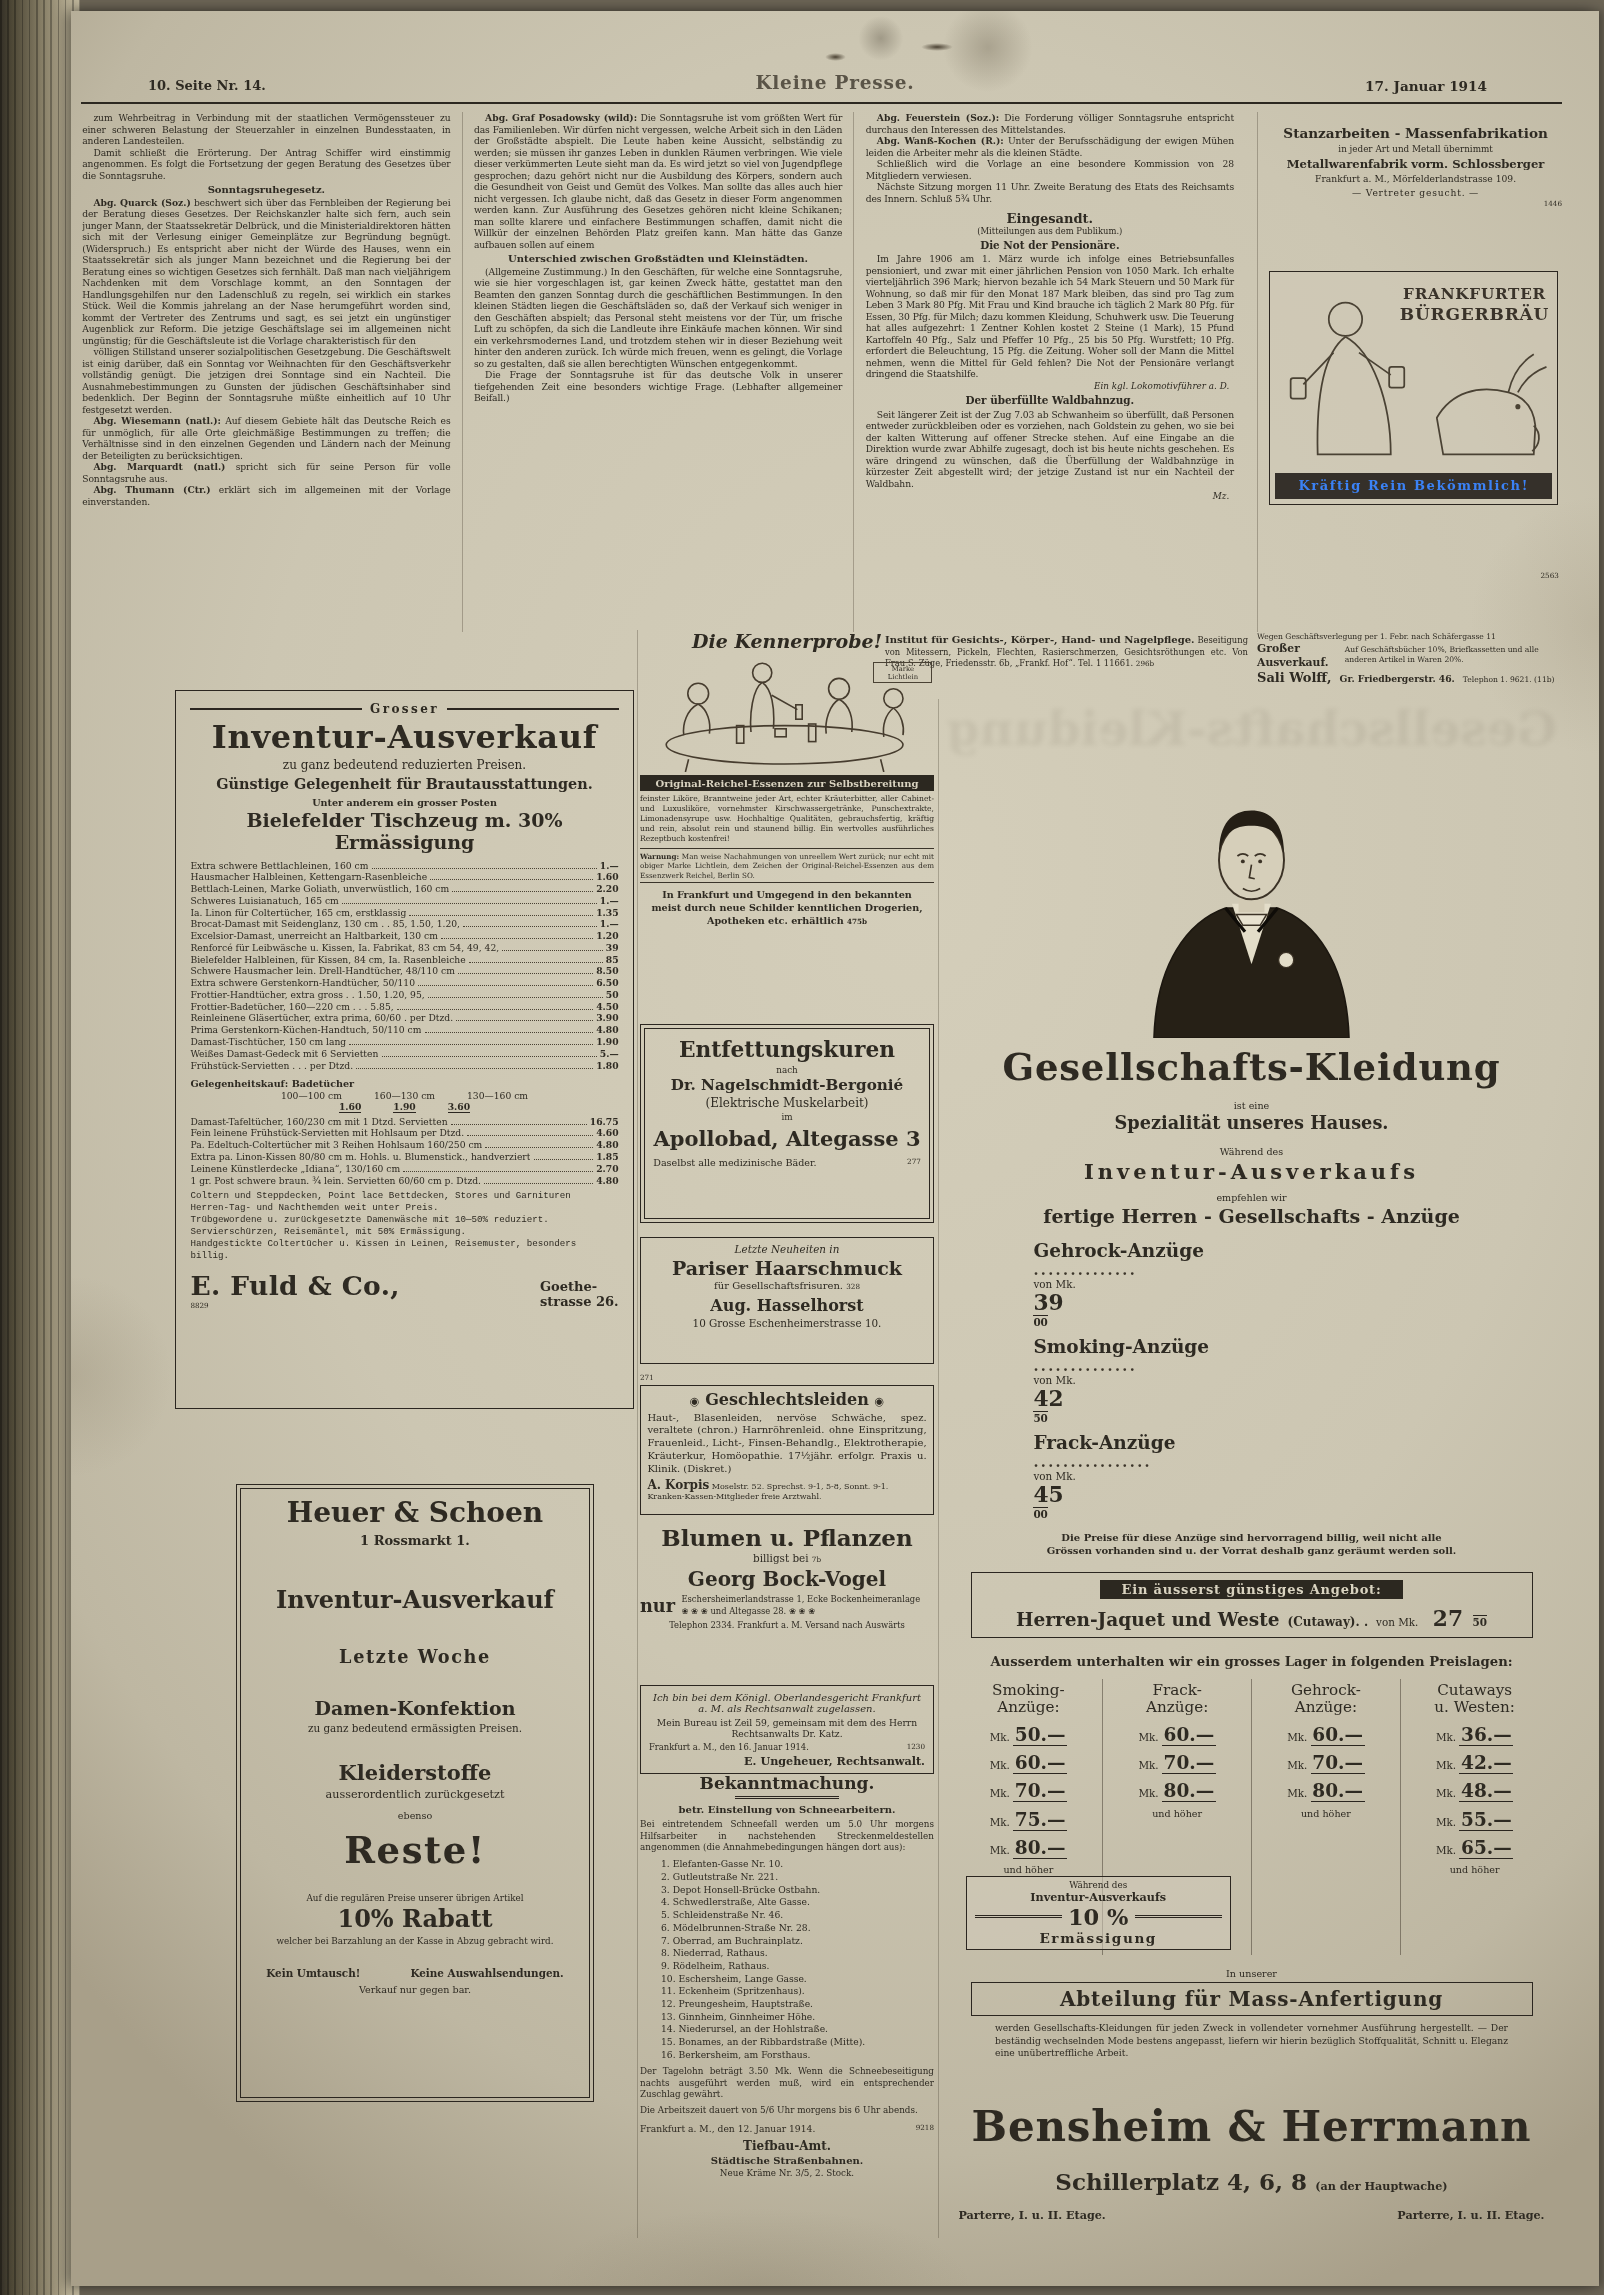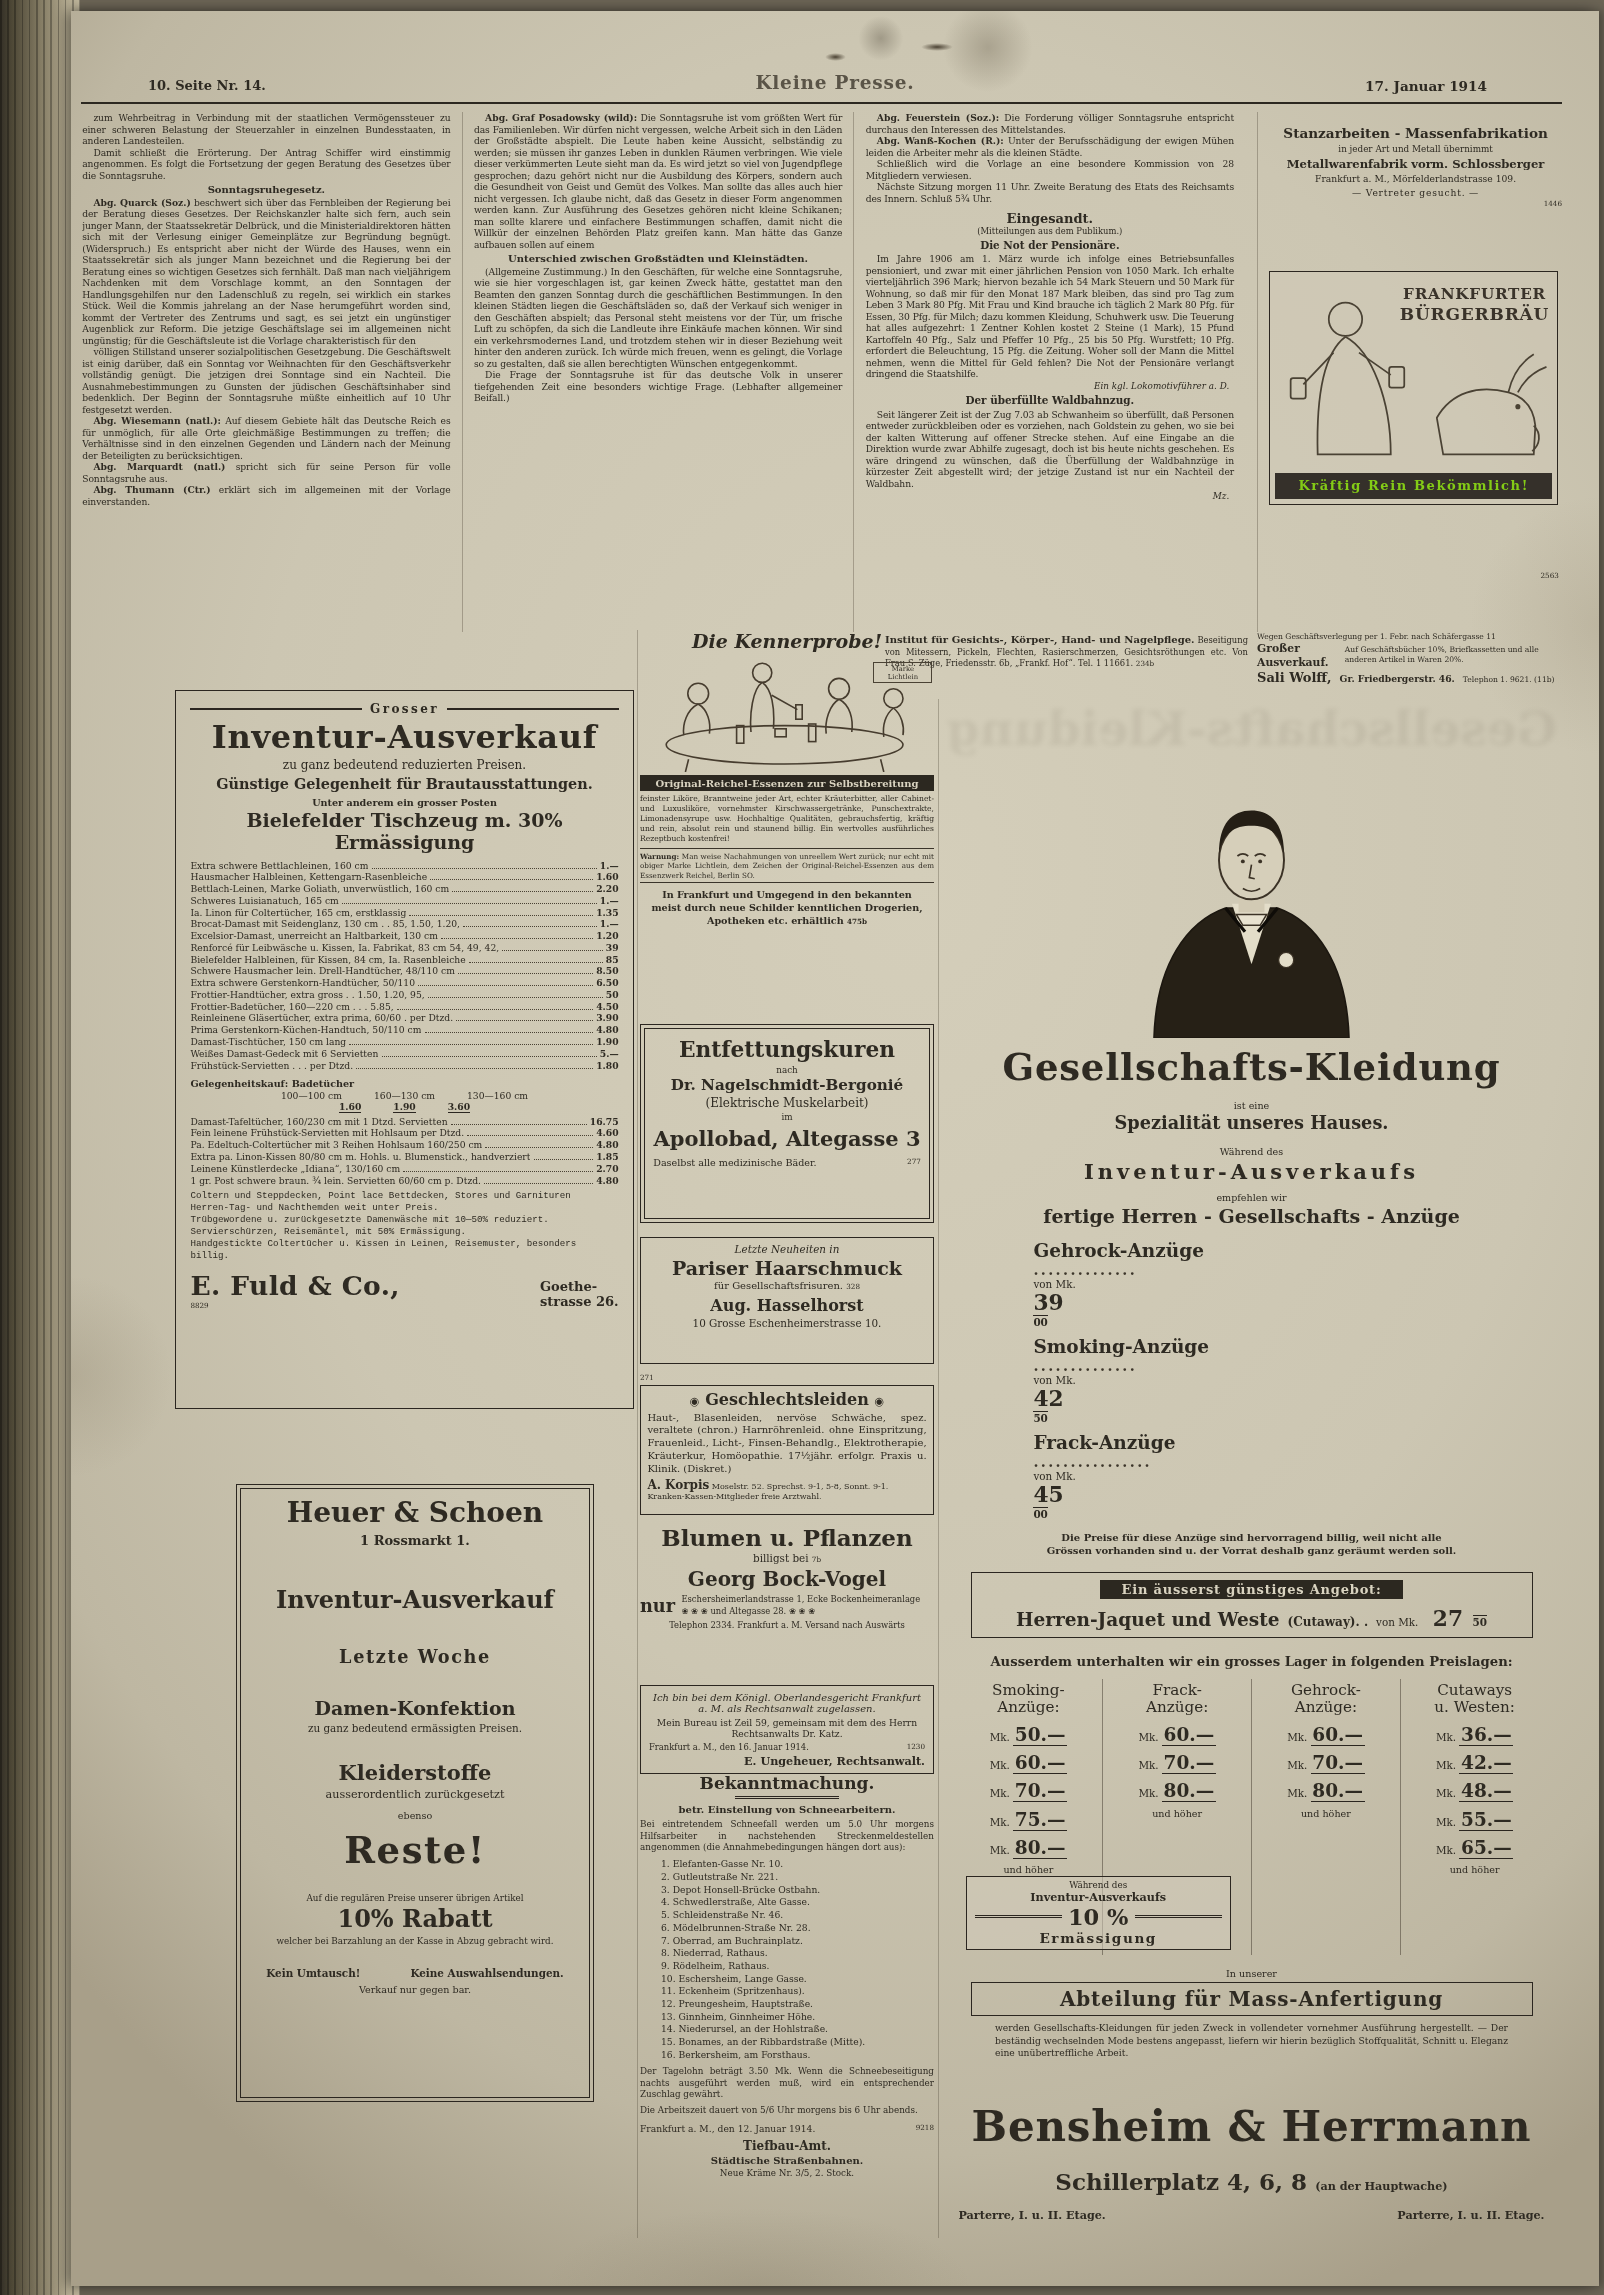--- a/index.html
+++ b/index.html
@@ -41,21 +41,21 @@
 .col4{left:1186px;top:101px;width:305px;height:520px;border-left:0.8px solid rgba(58,50,38,.3);padding-left:11.2px;}
 .stz1{font-size:13.6px;font-weight:bold;text-align:center;margin-top:13px;}
 .stz2{font-size:8.8px;text-align:center;margin-top:2.4px;}
 .stz3{font-size:11.6px;font-weight:bold;text-align:center;margin-top:3.2px;}
 .stz4{font-size:9.2px;text-align:center;margin-top:2.4px;}
 .stz5{font-size:9.2px;text-align:center;margin-top:2.4px;letter-spacing:0.8px;}
 .stznum{font-size:7.2px;text-align:right;margin-top:1.6px;}
 .bbox{margin-top:63px;width:289px;height:234px;border:1.6px solid #2b2620;position:relative;background:rgba(210,203,186,.4);}
 .bb-t1{position:absolute;right:11.2px;top:13px;font-size:15.2px;font-weight:bold;letter-spacing:0.8px;color:#3a332a;}
 .bb-t2{position:absolute;right:8px;top:32px;font-size:17px;font-weight:bold;letter-spacing:0.8px;color:#3a332a;}
-.bb-slogan{position:absolute;left:4.8px;right:4.8px;bottom:4.8px;height:26px;background:#35302a;color:#84cc16;
+.bb-slogan{position:absolute;left:4.8px;right:4.8px;bottom:4.8px;height:26px;background:#35302a;color:#3b82f6;
  font-size:13px;font-weight:bold;letter-spacing:1.6px;text-align:center;line-height:26px;}
 .bbnum{font-size:7.2px;text-align:right;margin-top:66px;padding-right:3.2px;}
 
 .institut{left:814px;top:623px;width:363px;font-size:8.4px;line-height:1.28;text-align:justify;}
 .institut .il1{font-weight:bold;font-size:10px;}
 .sali{left:1186px;top:621px;width:305px;font-size:7.6px;line-height:1.3;}
 .sali .sw-big{font-size:10.8px;font-weight:bold;}
 .sali .sw-name{font-size:13px;font-weight:bold;}
 
 .vline{width:0.8px;background:rgba(54,46,34,.28);}
@@ -293,21 +293,21 @@
     <div class="bbnum">2563</div>
   </div>
 
   <div class="abs vline" style="left:566px;top:619px;height:1608px;"></div>
   <div class="abs vline" style="left:867px;top:688px;height:1539px;"></div>
 
   <div class="abs institut">
     <span class="il1"><span>Institut für Gesichts-, Körper-, Hand-</span> <span>und Nagelpflege.</span></span>
     <span>Beseitigung von Mitessern, Pickeln, Flechten, Rasierschmerzen, Gesichtsröthungen etc. Von Frau</span>
     <span>S. Züge, Friedensstr. 6b, „Frankf. Hof“. Tel. 1 11661.</span>
-    <span class="num">234b</span>
+    <span class="num">296b</span>
   </div>
 
   <div class="abs sali">
     <div>Wegen Geschäftsverlegung per 1. Febr. nach Schäfergasse 11</div>
     <div style="display:flex;gap:6.4px;align-items:baseline;">
       <span class="sw-big">Großer Ausverkauf.</span>
       <span>Auf Geschäftsbücher 10%, Briefkassetten und alle anderen Artikel in Waren 20%.</span>
     </div>
     <div style="display:flex;gap:8px;align-items:baseline;">
       <span class="sw-name">Sali Wolff,</span>

